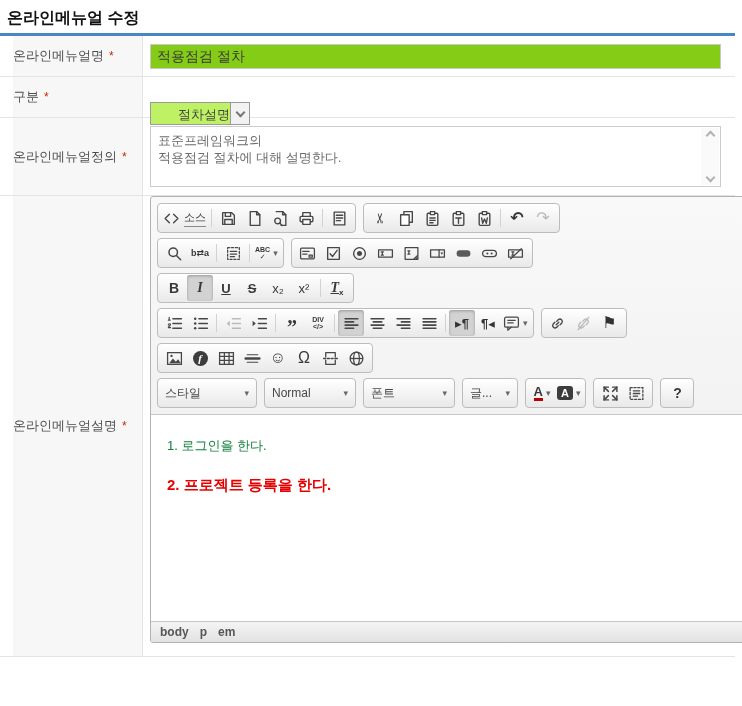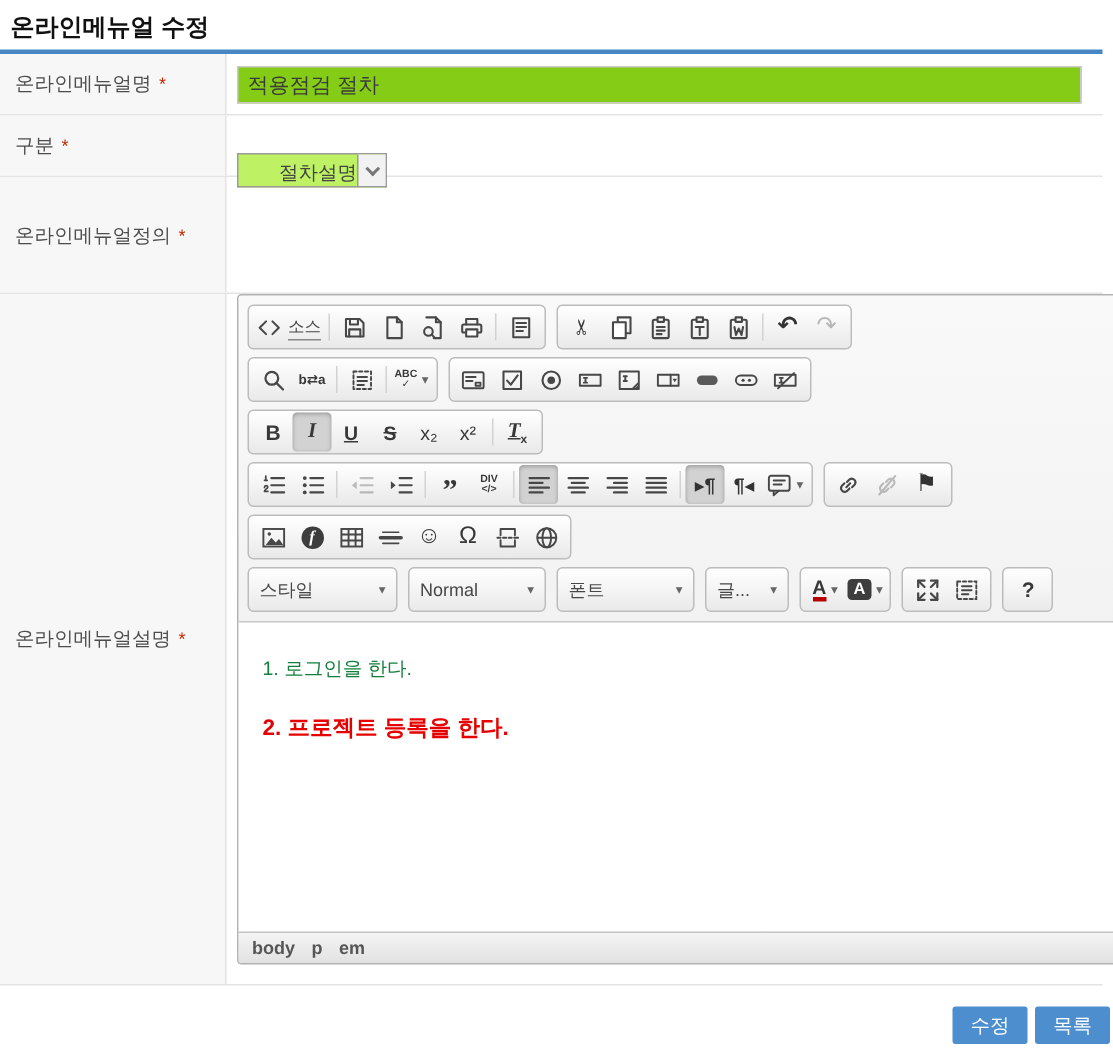--- a/index.html
+++ b/index.html
@@ -2,22 +2,22 @@
 <html><head>
 <meta charset="utf-8">
 <style>
   * { margin:0; padding:0; box-sizing:border-box; }
   html,body { width:742px; height:706px; overflow:hidden; background:#fff;
     font-family:"Liberation Sans","DejaVu Sans",sans-serif; }
   .page { position:relative; width:742px; height:706px; }
   .page-title { position:absolute; left:7px; top:8px; font-size:16px; font-weight:bold; color:#111; }
   .form-table { position:absolute; top:33px; left:0; width:735px; border-top:3px solid #4787c3; }
   .frow { display:flex; border-bottom:1px solid #e4e4e4; }
-  .frow-label { width:151px; background:#f7f7f7; border-right:1px solid #e4e4e4;
-    padding-left:10px; font-size:13px; color:#4d4d4d; display:flex; align-items:center; flex:none; }
+  .frow-label { width:130px; background:#f7f7f7; border-right:1px solid #e4e4e4;
+    padding-left:0; font-size:13px; color:#4d4d4d; display:flex; align-items:center; flex:none;margin-left:13px; }
   .req { color:#c32a00; margin-left:5px; font-size:12px; }
   .frow-field { flex:1; padding-left:7px; position:relative; }
   .r1 { height:41px; } .r2 { height:41px; } .r3 { height:78px; } .r4 { height:461px; }
   .text-input { margin-top:8px; width:calc(100% - 14px); height:25px; border:1px solid #c9c9c9;
     font-size:14px; color:#3a3a3a; padding:0 6px; background:#84cc16;
     font-family:"Liberation Sans","DejaVu Sans",sans-serif; }
   
   .sel { margin-top:25px; display:inline-flex; width:100px; height:23px; border:1px solid #9a9a9a; background:#bef264;text-align:right; }
   .sel-value { flex:1; font-size:13px; color:#444; padding:3px 0 0 5px; overflow:hidden; white-space:nowrap; }
   .sel-btn { width:19px; border-left:1px solid #9a9a9a; background:#f2f2f2;
@@ -370,20 +370,30 @@
           </span>
         </div>
       </div>
     </div>
 
     <div class="frow r3">
       <div class="frow-label">
         <span>온라인메뉴얼정의</span>
         <span class="req">*</span>
       </div>
+      <div class="frow-field">
+        <div class="ta">
+          <span class="ta-line">표준프레임워크의</span>
+          <span class="ta-line">적용점검 절차에 대해 설명한다.</span>
+          <span class="ta-scroll">
+            <span class="sc-up"></span>
+            <span class="sc-dn"></span>
+          </span>
+        </div>
+      </div>
     </div>
 
     <div class="frow r4">
       <div class="frow-label">
         <span>온라인메뉴얼설명</span>
         <span class="req">*</span>
       </div>
       <div class="frow-field">
         <div class="cke">
           <div class="cke-top">
@@ -743,18 +753,14 @@
             <span class="path-item">p</span>
             <span class="path-item">em</span>
             <span class="resize-handle"></span>
           </div>
         </div>
       </div>
     </div>
 
   </div>
 
-  <div class="footer-actions">
-    <div class="blue-btn">수정</div>
-    <div class="blue-btn">목록</div>
-  </div>
 
 </div>
 
 </body></html>

